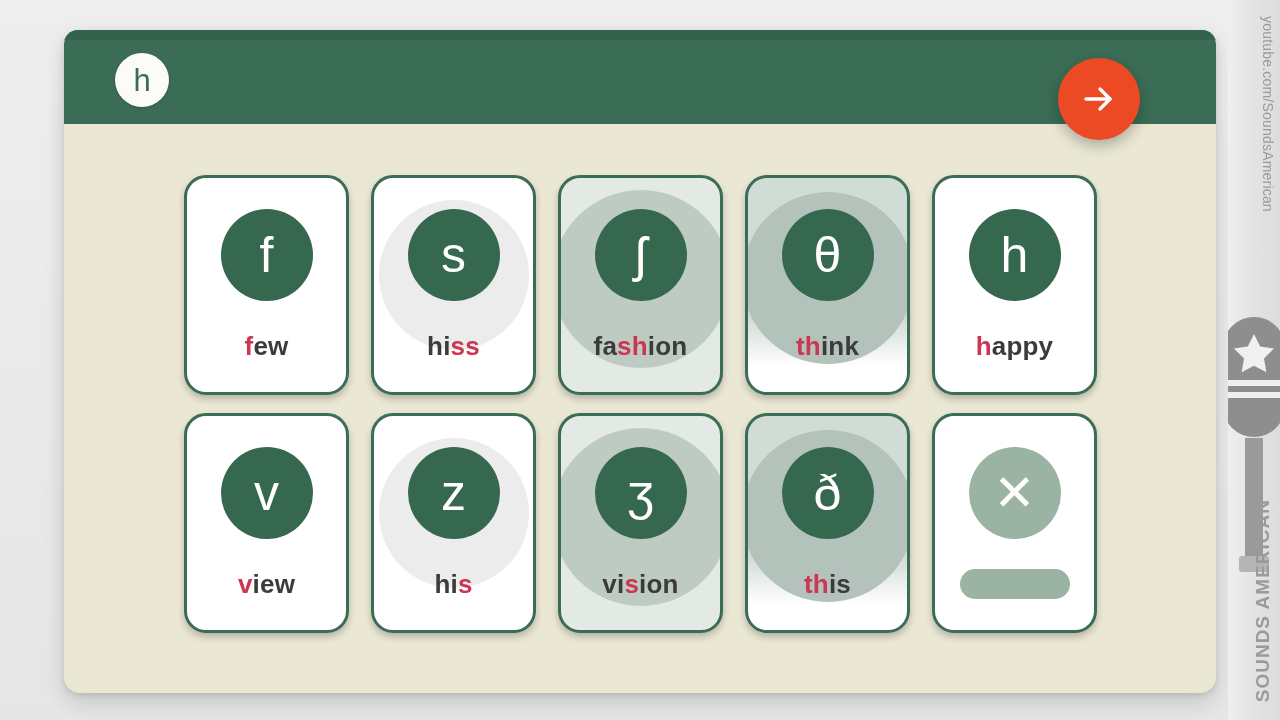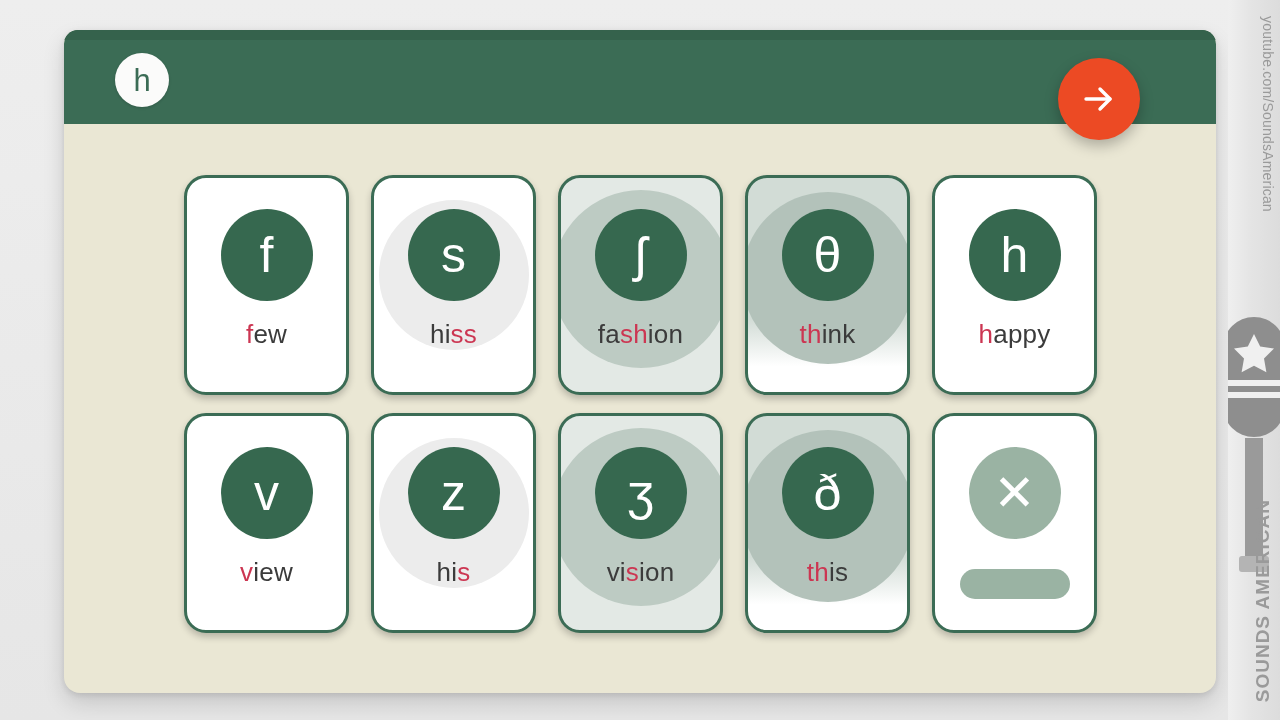--- a/index.html
+++ b/index.html
@@ -154,24 +154,24 @@
     line-height: 1;
     font-weight: 400;
     z-index: 2;
   }
   .phoneme-circle.muted {
     background: #9ab3a3;
   }
 
   .word {
     position: relative;
-    margin-top: 20px;
+    margin-top: 32px;
     font-size: 26px;
     line-height: 1;
-    font-weight: 400;
+    font-weight: 700;
     color: #3b3b3b;
     letter-spacing: .2px;
     z-index: 2;
     text-align: right;
   }
   .word .hl { color: #cc3652; }
 
   .placeholder-bar {
     position: relative;
     margin-top: 30px;

